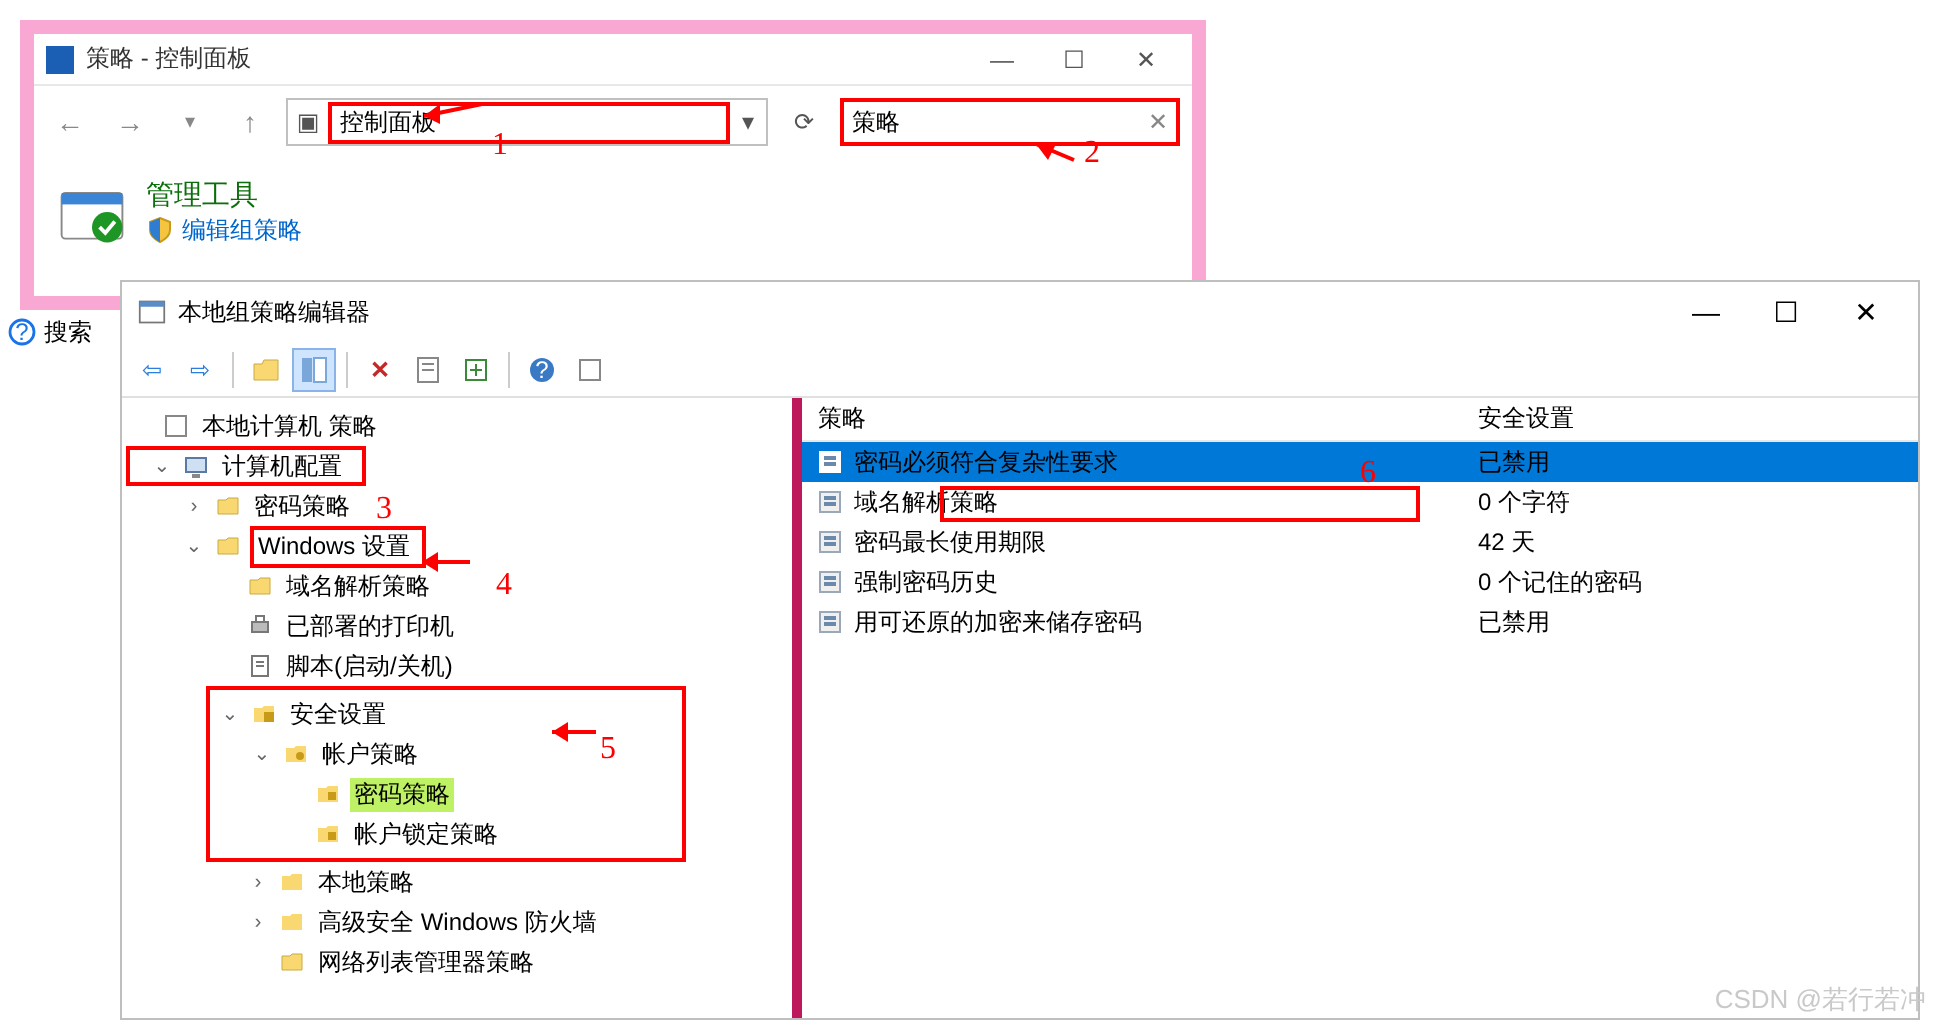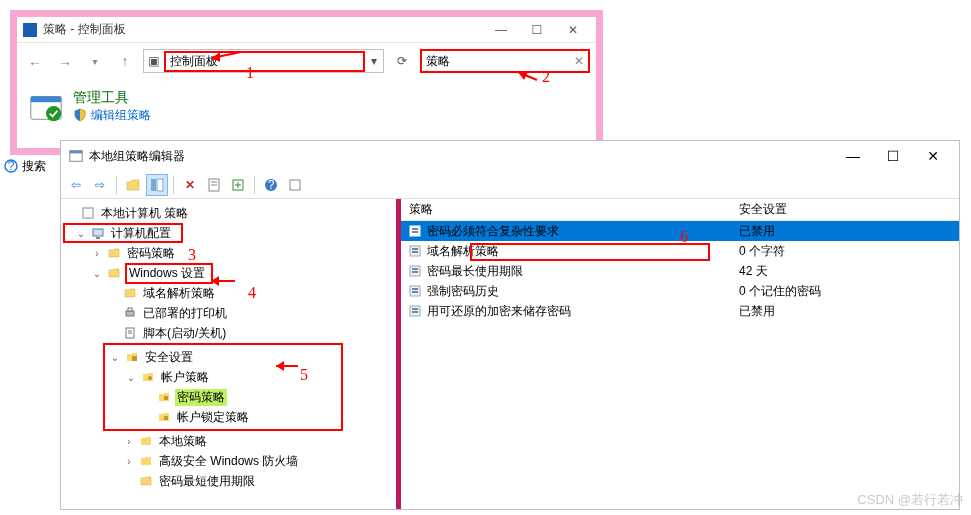--- a/index.html
+++ b/index.html
@@ -300,21 +300,21 @@
             </svg>
           </span>
         <span class="lbl">高级安全 Windows 防火墙</span>
       </div>
       <div class="tree-row" style="padding-left:72px">
         <span class="ico">
             <svg width="14" height="14">
               <path d="M2 4h4l1-1h5v8H2z" class="folder-svg"></path>
             </svg>
           </span>
-        <span class="lbl">密码最短使用期限</span>
+        <span class="lbl">网络列表管理器策略</span>
       </div>
 
     </div>
 
     <div class="gp-list">
       <div class="list-header">
         <div class="col-policy">策略</div>
         <div class="col-setting">安全设置</div>
       </div>
       <div id="list-rows">

